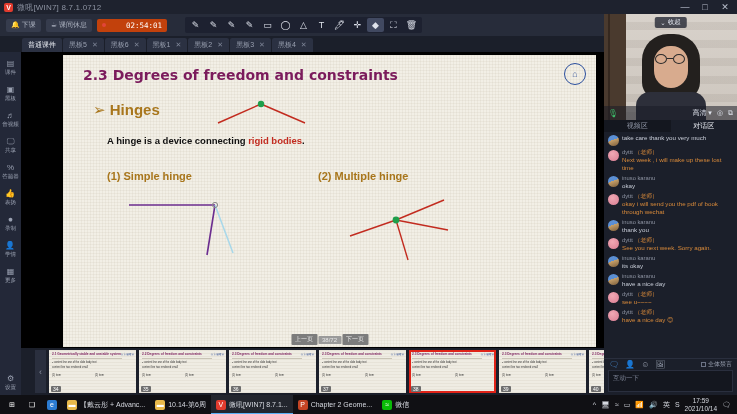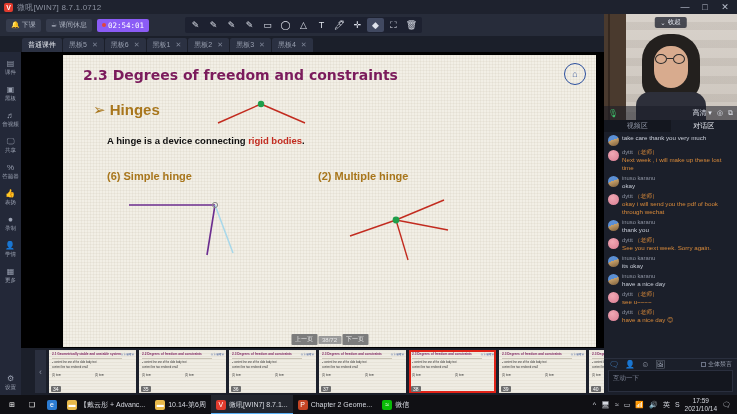--- a/index.html
+++ b/index.html
@@ -28,22 +28,22 @@
   
   .toolbar{
     height:22px;background:#272c3a;display:flex;align-items:center;
     padding:0 6px;gap:5px;position:relative;
   }
   .tb-btn{
     height:13px;border-radius:2px;background:#363c4d;color:#aeb4c2;
     display:flex;align-items:center;gap:2px;padding:0 5px;font-size:7px;
   }
   .tb-timer{
-    height:13px;border-radius:2px;background:#8b5cf6;color:#fff;
-    display:flex;align-items:center;gap:2px;padding:0 5px;font-size:7.5px;
+    height:13px;border-radius:2px;background:#c2410c;color:#fff;
+    display:flex;align-items:center;gap:20px;padding:0 5px;font-size:7.5px;
     font-family:"DejaVu Sans Mono",monospace;
   }
   .rec-dot{width:4px;height:4px;border-radius:50%;background:#e2453a;}
   .draw-tools{
     position:absolute; left:185px; top:3px;
     height:16px; background:#1d2130; border-radius:2px;
     display:flex; align-items:center; padding:0 2px; gap:1px;
   }
   .dtool{
     width:17px;height:14px;display:flex;align-items:center;justify-content:center;
@@ -363,21 +363,21 @@
     <svg width="110" height="34" style="position:absolute;left:150px;top:42px;">
       <line x1="5" y1="26" x2="48" y2="7" stroke="#c22b1f" stroke-width="1.4"></line>
       <line x1="48" y1="7" x2="92" y2="26" stroke="#c22b1f" stroke-width="1.4"></line>
       <circle cx="48" cy="7" r="3.2" fill="#1f9e4a"></circle>
     </svg>
 
     <div class="sent">
       <span>A hinge is a device connecting </span><span class="red">rigid bodies</span><span>.</span>
     </div>
 
-    <div class="sub1">(6) Simple hinge</div>
+    <div class="sub1">(1) Simple hinge</div>
     <div class="sub2">(2) Multiple hinge</div>
 
     <svg width="150" height="75" style="position:absolute;left:60px;top:138px;">
       <line x1="6" y1="12" x2="92" y2="12" stroke="#6b2d8f" stroke-width="1.6"></line>
       <line x1="92" y1="12" x2="84" y2="62" stroke="#6b2d8f" stroke-width="1.6"></line>
       <line x1="92" y1="12" x2="110" y2="60" stroke="#a8d8ea" stroke-width="1.6"></line>
       <circle cx="92" cy="12" r="2.6" fill="none" stroke="#888" stroke-width="1"></circle>
     </svg>
 
     <svg width="140" height="80" style="position:absolute;left:275px;top:135px;">

